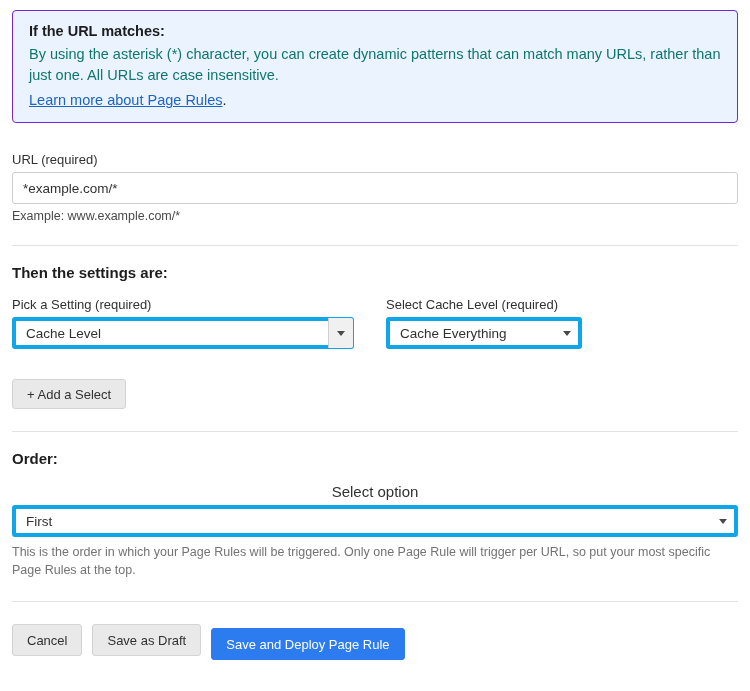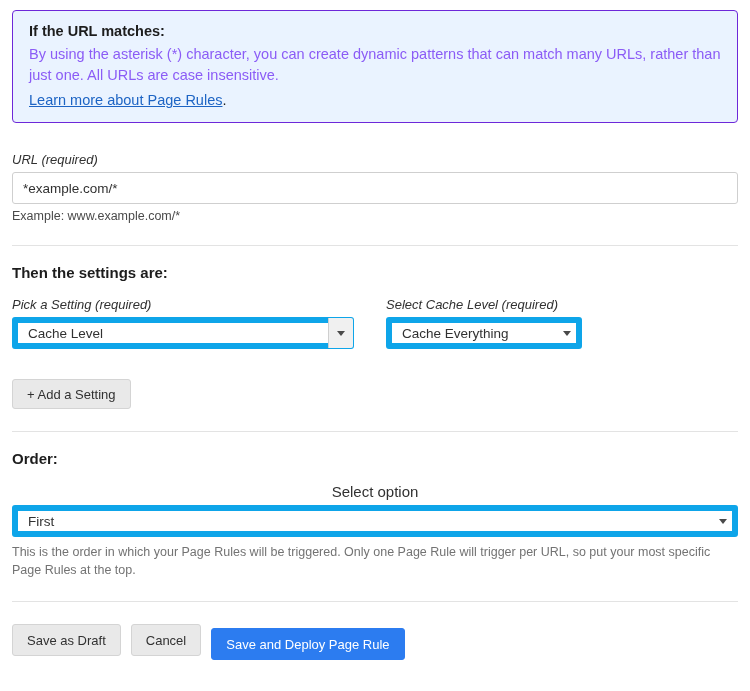--- a/index.html
+++ b/index.html
@@ -35,37 +35,36 @@
   }
   .info-title {
     font-weight: bold;
     font-size: 14.5px;
     color: #1d1d1d;
     margin-bottom: 5px;
   }
   .info-text {
     font-size: 14.5px;
     line-height: 1.45;
-    color: #8b5cf6;
+    color: #0f766e;
   }
   .info-link-row {
     margin-top: 6px;
     font-size: 14.5px;
     color: #1d1d1d;
   }
   .info-link {
     color: #1d64c4;
     text-decoration: underline;
     cursor: pointer;
   }
   .field-label {
     font-size: 13px;
     color: #313131;
     margin-bottom: 5px;
-    font-style: italic;
   }
   .text-input {
     width: 100%;
     box-sizing: border-box;
     height: 32px;
     border: 1px solid #cfcfcf;
     border-radius: 3px;
     padding: 0 10px;
     font-size: 13.5px;
     color: #313131;
@@ -98,21 +97,21 @@
   .select-wrap {
     position: relative;
     display: block;
   }
   select.native {
     -webkit-appearance: none;
     appearance: none;
     width: 100%;
     box-sizing: border-box;
     height: 32px;
-    border: 6px solid #0ea5e9;
+    border: 4px solid #0ea5e9;
     border-radius: 3px;
     background: #fff;
     padding: 0 34px 0 10px;
     font-size: 13.5px;
     color: #313131;
     font-family: "Liberation Sans", sans-serif;
     outline: none;
   }
   
   .arrow-box {
@@ -231,39 +230,39 @@
           <option>Cache Everything</option>
         </select>
         <span class="arrow-plain">
             <span class="caret"></span>
           </span>
       </div>
     </div>
   </div>
 
   <div class="add-setting-wrap">
-    <span class="btn btn-grey">+ Add a Setting</span>
+    <span class="btn btn-grey">+ Add a Select</span>
   </div>
 
   <hr class="divider">
 
   <div class="section-title">Order:</div>
 
   <div class="order-label">Select option</div>
   <div class="select-wrap">
     <select class="native">
       <option>First</option>
     </select>
     <span class="arrow-plain">
         <span class="caret"></span>
       </span>
   </div>
   <div class="order-hint">This is the order in which your Page Rules will be triggered. Only one Page Rule will trigger per URL, so put your most specific Page Rules at the top.</div>
 
   <hr class="divider">
 
   <div class="footer">
+    <span class="btn btn-grey">Cancel</span>
     <span class="btn btn-grey">Save as Draft</span>
-    <span class="btn btn-grey">Cancel</span>
     <span class="btn btn-primary">Save and Deploy Page Rule</span>
   </div>
 
 </div>
 
 </body></html>

